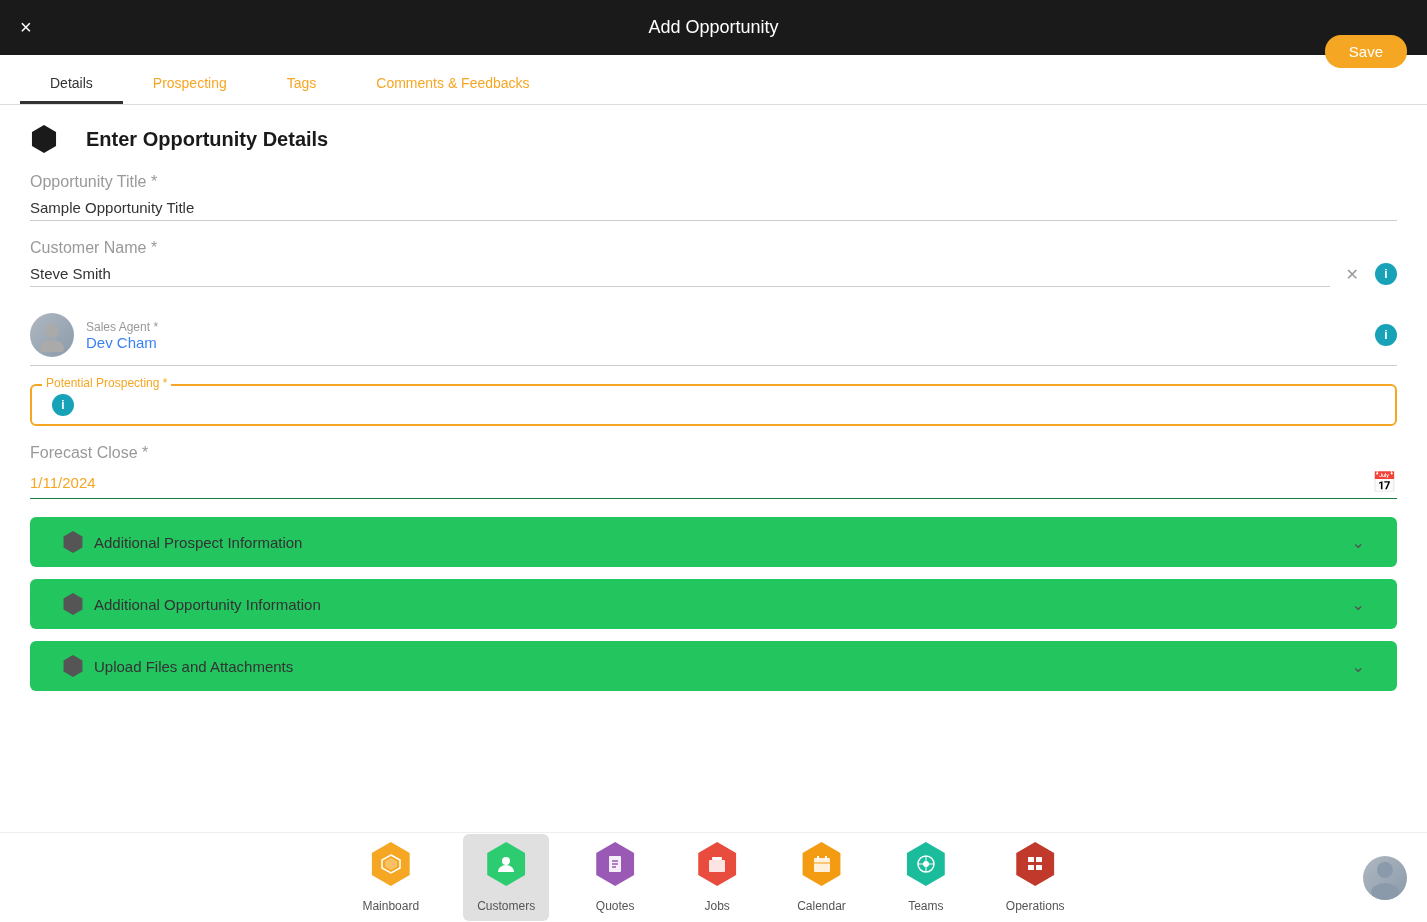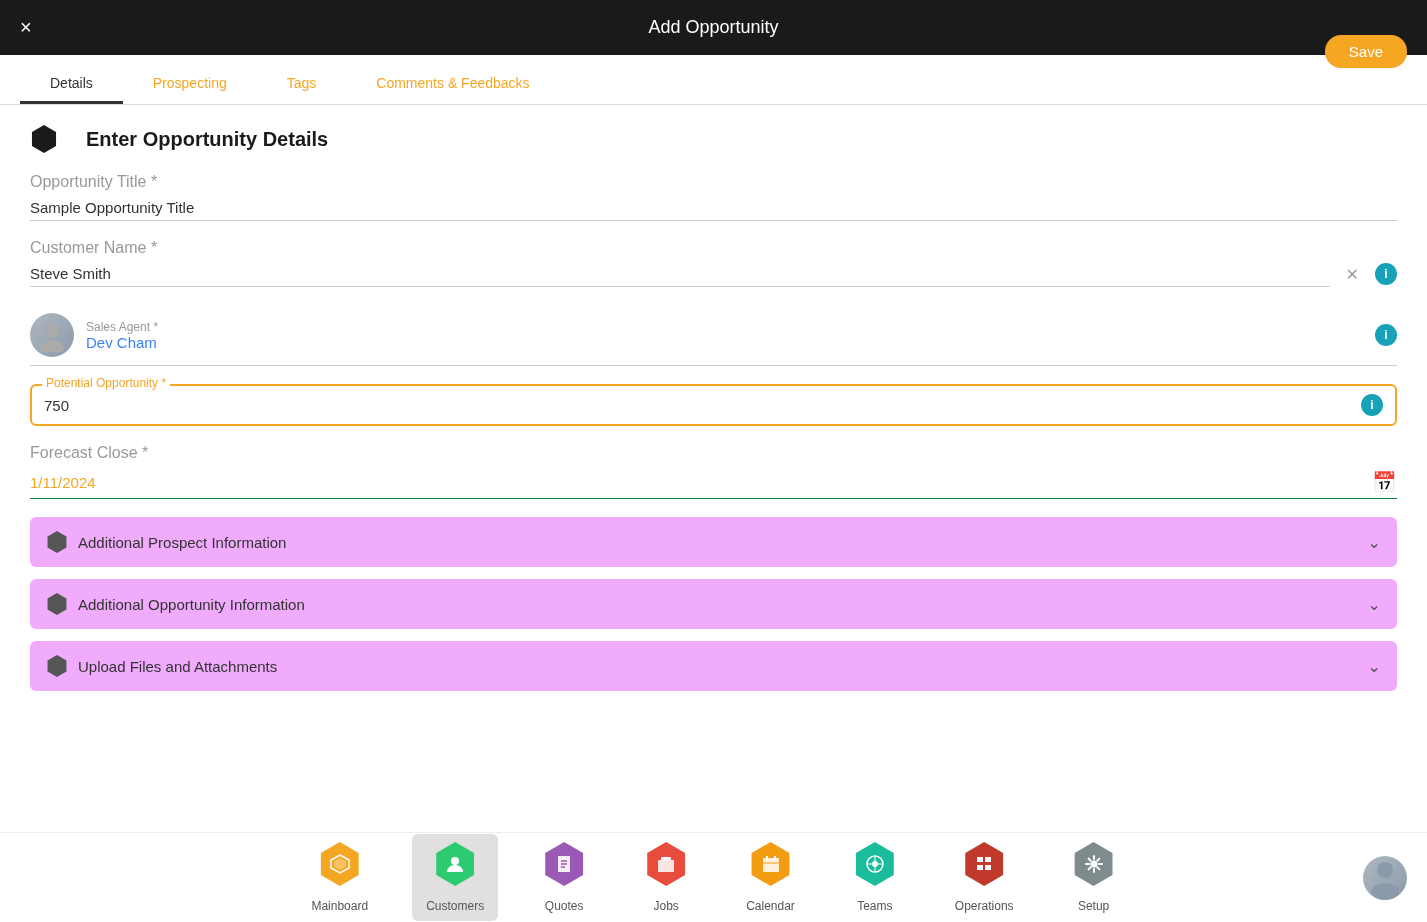--- a/index.html
+++ b/index.html
@@ -229,23 +229,23 @@
       background: transparent;
     }
     .calendar-icon {
       color: #f5a623;
       font-size: 20px;
       cursor: pointer;
     }
 
     
     .collapsible {
-      background: #f0abfc;
+      background: #22c55e;
       border-radius: 6px;
-      padding: 14px 16px;
+      padding: 14px 32px;
       display: flex;
       align-items: center;
       justify-content: space-between;
       margin-bottom: 12px;
       cursor: pointer;
     }
     .collapsible-left {
       display: flex;
       align-items: center;
       gap: 10px;
@@ -388,23 +388,22 @@
       </div>
       <div class="agent-info">
         <div class="agent-label">Sales Agent *</div>
         <div class="agent-name">Dev Cham</div>
       </div>
       <div class="field-icon agent-info-icon">i</div>
     </div>
   </div>
 
   <div class="potential-field-wrapper">
-    <span class="potential-field-label">Potential Opportunity *</span>
+    <span class="potential-field-label">Potential Prospecting *</span>
     <div class="potential-field-inner">
-      <input type="text" value="750" style="">
       <div class="field-icon">i</div>
     </div>
   </div>
 
   <div class="field-group">
     <div class="field-label">Forecast Close *</div>
     <div class="forecast-wrapper">
       <input type="text" style="color: rgb(245, 166, 35);" value="1/11/2024">
       <span class="calendar-icon">📅</span>
     </div>
@@ -508,29 +507,20 @@
       <svg width="22" height="22" viewBox="0 0 22 22">
           <rect x="4" y="4" width="6" height="5" rx="0.5" fill="white"></rect>
           <rect x="12" y="4" width="6" height="5" rx="0.5" fill="white"></rect>
           <rect x="4" y="12" width="6" height="5" rx="0.5" fill="white"></rect>
           <rect x="12" y="12" width="6" height="5" rx="0.5" fill="white"></rect>
         </svg>
     </div>
     <span class="nav-label">Operations</span>
   </div>
 
-  <div class="nav-item nav-setup">
-    <div class="nav-icon">
-      <svg width="22" height="22" viewBox="0 0 22 22">
-          <circle cx="11" cy="11" r="3.5" fill="white"></circle>
-          <path d="M11 3v3M11 16v3M3 11h3M16 11h3M5.6 5.6l2.1 2.1M14.3 14.3l2.1 2.1M5.6 16.4l2.1-2.1M14.3 7.7l2.1-2.1" stroke="white" stroke-width="2" stroke-linecap="round"></path>
-        </svg>
-    </div>
-    <span class="nav-label">Setup</span>
-  </div>
 
   <div class="bottom-avatar">
     <div class="avatar-placeholder">
       <svg width="34" height="44" viewBox="0 0 34 44">
         <circle cx="17" cy="14" r="8" fill="#8a9aaa"></circle>
         <ellipse cx="17" cy="36" rx="14" ry="9" fill="#8a9aaa"></ellipse>
       </svg>
     </div>
   </div>
 </div>

